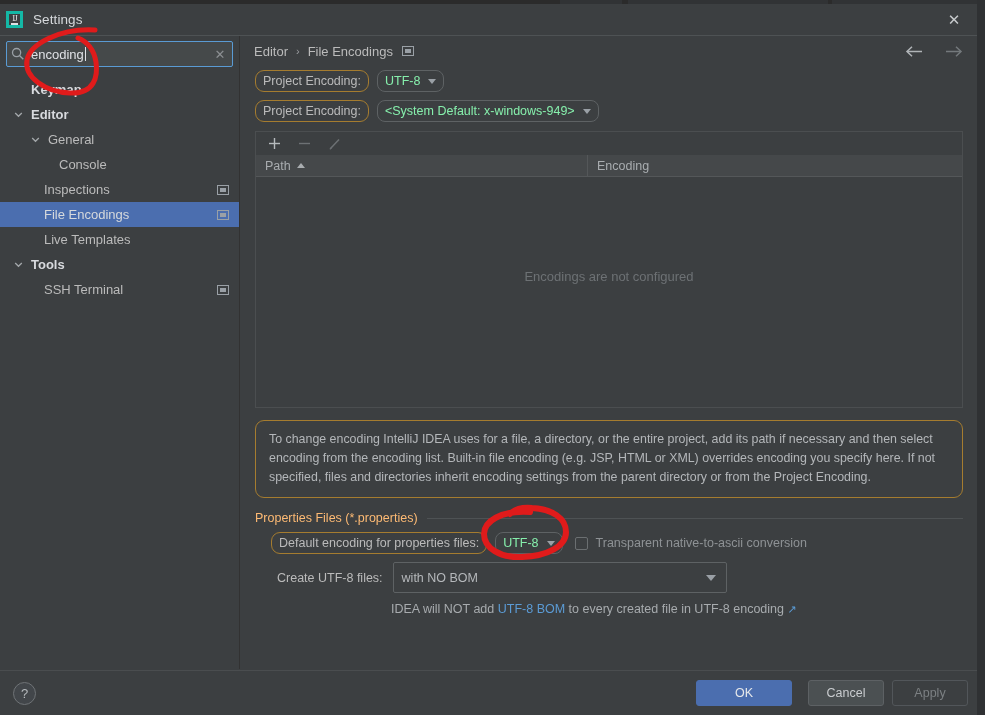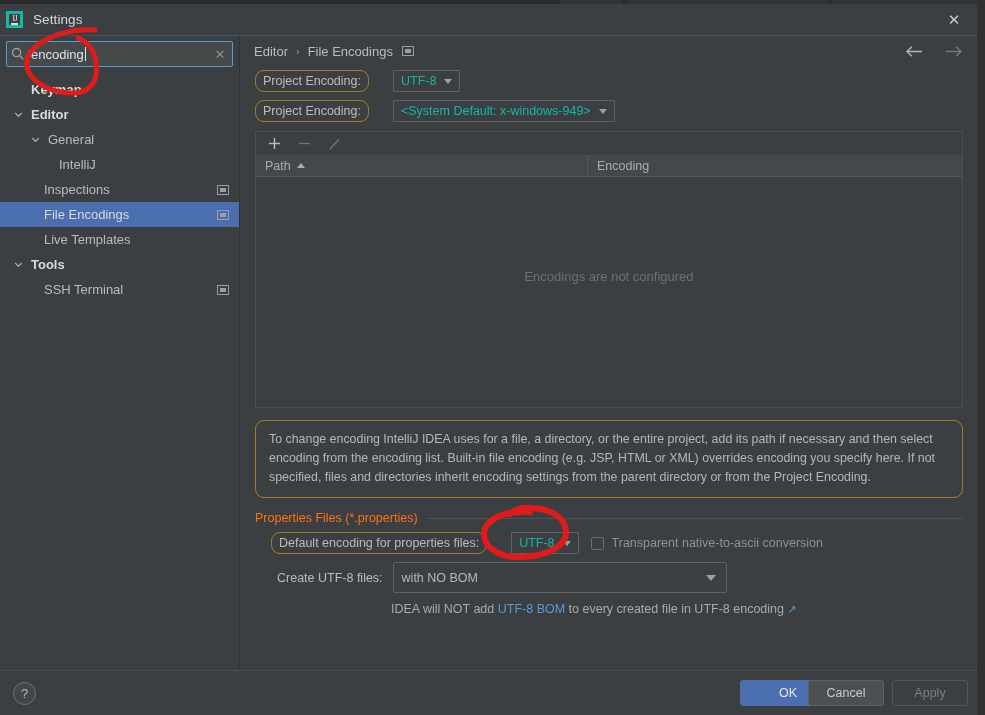--- a/index.html
+++ b/index.html
@@ -146,24 +146,24 @@
   
   .enc-row { display: flex; align-items: center; height: 30px; }
   .enc-label {
     font-size: 12.5px; color: #bbbbbb; white-space: nowrap;
     padding: 3px 7px; border-radius: 9px;
   }
   .enc-label.highlighted {
     border: 1px solid #a57c2f;
   }
   .combo {
-    background: #3c3f41; border: 1px solid #5e6264; border-radius: 1px;
+    background: #3c3f41; border: 1px solid #5e6264; border-radius: 8px;
     height: 22px; display: inline-flex; align-items: center;
-    font-size: 12.5px; color: #14b8a6; padding: 0 7px; gap: 8px;
-    margin-left: 24px; white-space: nowrap;
+    font-size: 12.5px; color: #86efac; padding: 0 7px; gap: 8px;
+    margin-left: 8px; white-space: nowrap;
   }
   .combo .arrow {
     width: 0; height: 0; border-left: 4.5px solid transparent;
     border-right: 4.5px solid transparent; border-top: 5px solid #9aa0a6;
   }
 
   
   .tbl-toolbar {
     margin-top: 5px; height: 24px; display: flex; align-items: center;
     padding-left: 12px; gap: 17px;
@@ -198,21 +198,21 @@
     margin-top: 12px;
     border: 1px solid #a57c2f; border-radius: 9px;
     padding: 9px 13px 10px 13px;
     font-size: 12.4px; line-height: 19px; color: #b4b7ba;
   }
 
   
   .section {
     margin-top: 13px; display: flex; align-items: center; gap: 9px;
   }
-  .section-title { font-size: 12.5px; color: #f97316; white-space: nowrap; }
+  .section-title { font-size: 12.5px; color: #fdba74; white-space: nowrap; }
   .section-line { flex: 1; height: 1px; background: #4e5254; }
 
   .prop-row {
     margin-top: 7px; display: flex; align-items: center; padding-left: 16px;
   }
   .checkbox-wrap { display: flex; align-items: center; gap: 8px; margin-left: 12px; }
   .checkbox {
     width: 13px; height: 13px; border: 1px solid #6b6f71;
     background: #3c3f41; border-radius: 2px;
   }
@@ -250,21 +250,21 @@
     border: 1px solid #6f7376; background: #42464a;
     color: #b6babd; font-size: 13px;
     display: flex; align-items: center; justify-content: center;
   }
   .btn {
     position: absolute; top: 9px; height: 26px;
     border-radius: 3px; font-size: 12.5px;
     display: flex; align-items: center; justify-content: center;
   }
   .btn-ok {
-    left: 740px; width: 96px; background: #4b6eaf;
+    left: 696px; width: 96px; background: #4b6eaf;
     border: 1px solid #4b6eaf; color: #e6e8ea;
   }
   .btn-cancel {
     left: 808px; width: 76px; background: #4b5052;
     border: 1px solid #5d6164; color: #c9cccf;
   }
   .btn-apply {
     left: 892px; width: 76px; background: #3c3f41;
     border: 1px solid #52565a; color: #7c8083;
   }
@@ -325,21 +325,21 @@
       <div class="tree-row" style="padding-left:29px;">
         <span class="tree-arrow">
           <svg width="9" height="9" viewBox="0 0 9 9">
               <polyline points="1.2,3 4.5,6.3 7.8,3" fill="none" stroke="#a3a7aa" stroke-width="1.3"></polyline>
             </svg>
         </span>
         <span class="tree-label" style="margin-left:6px;">General</span>
       </div>
 
       <div class="tree-row" style="padding-left:59px;">
-        <span class="tree-label">IntelliJ</span>
+        <span class="tree-label">Console</span>
       </div>
 
       <div class="tree-row" style="padding-left:44px;">
         <span class="tree-label">Inspections</span>
         <span class="proj-icon"></span>
       </div>
 
       <div class="tree-row selected" style="padding-left:44px;">
         <span class="tree-label">File Encodings</span>
         <span class="proj-icon"></span>

